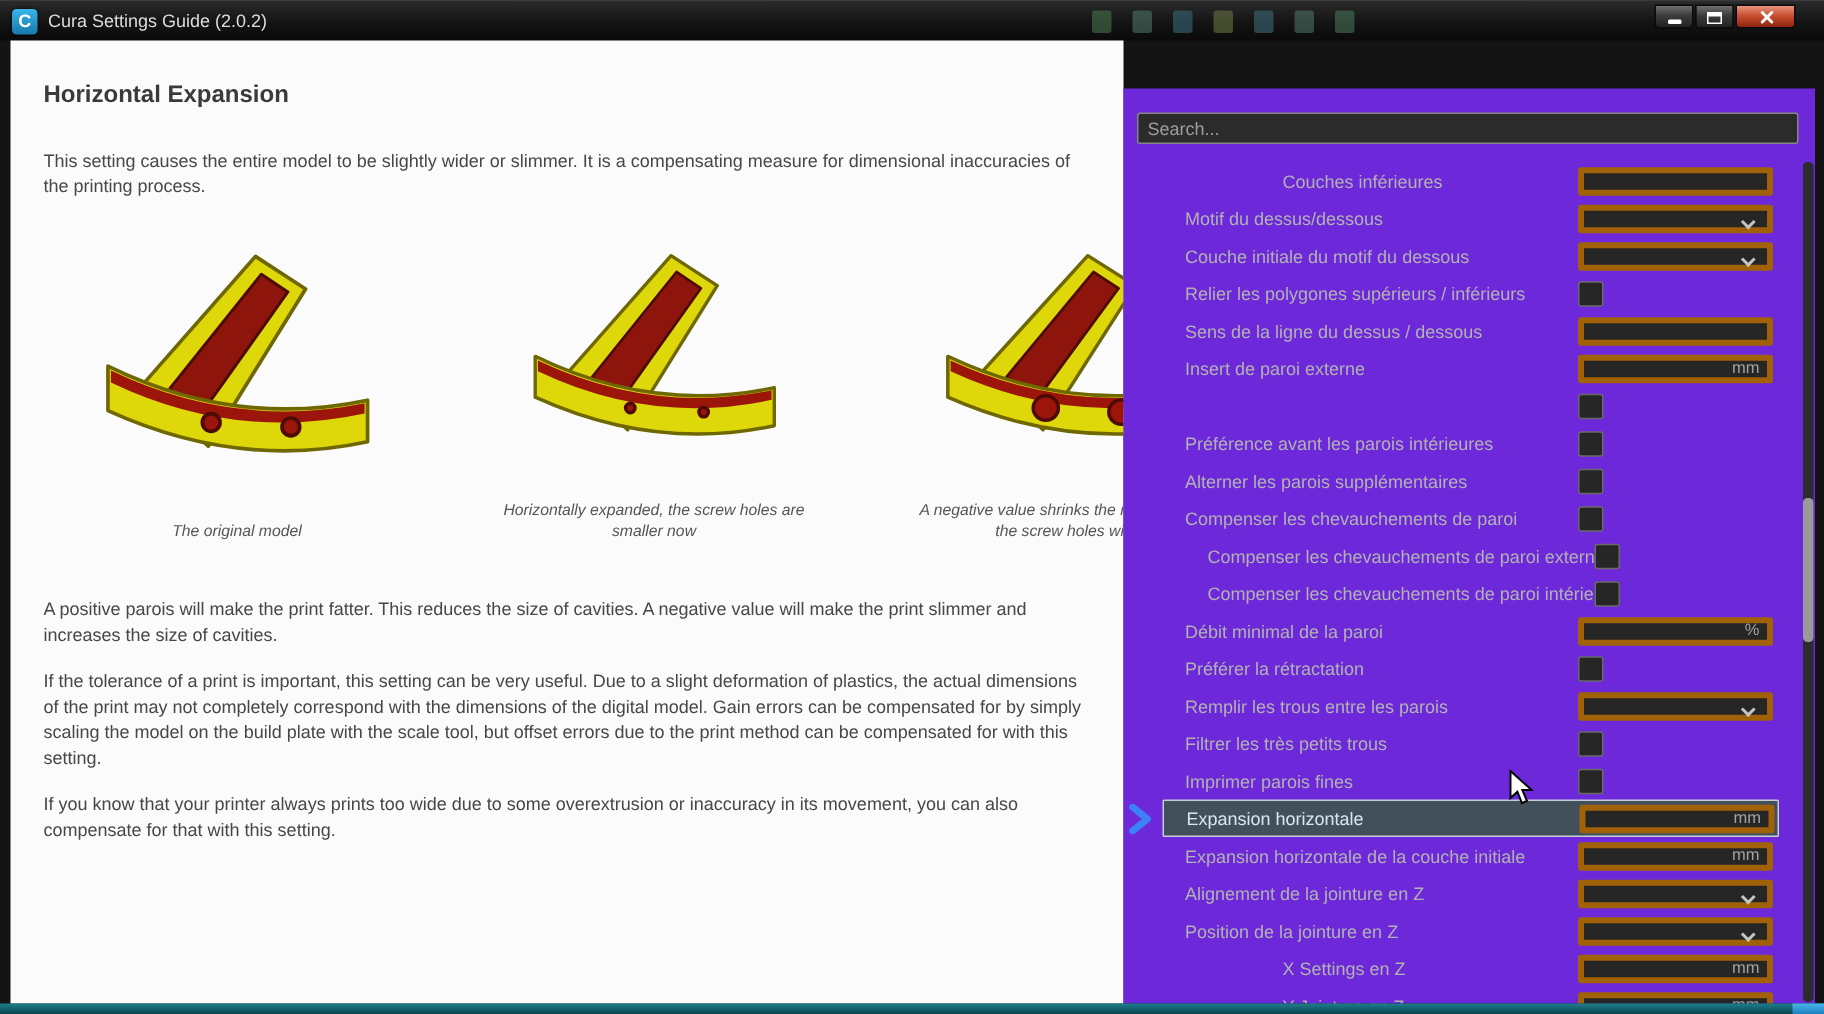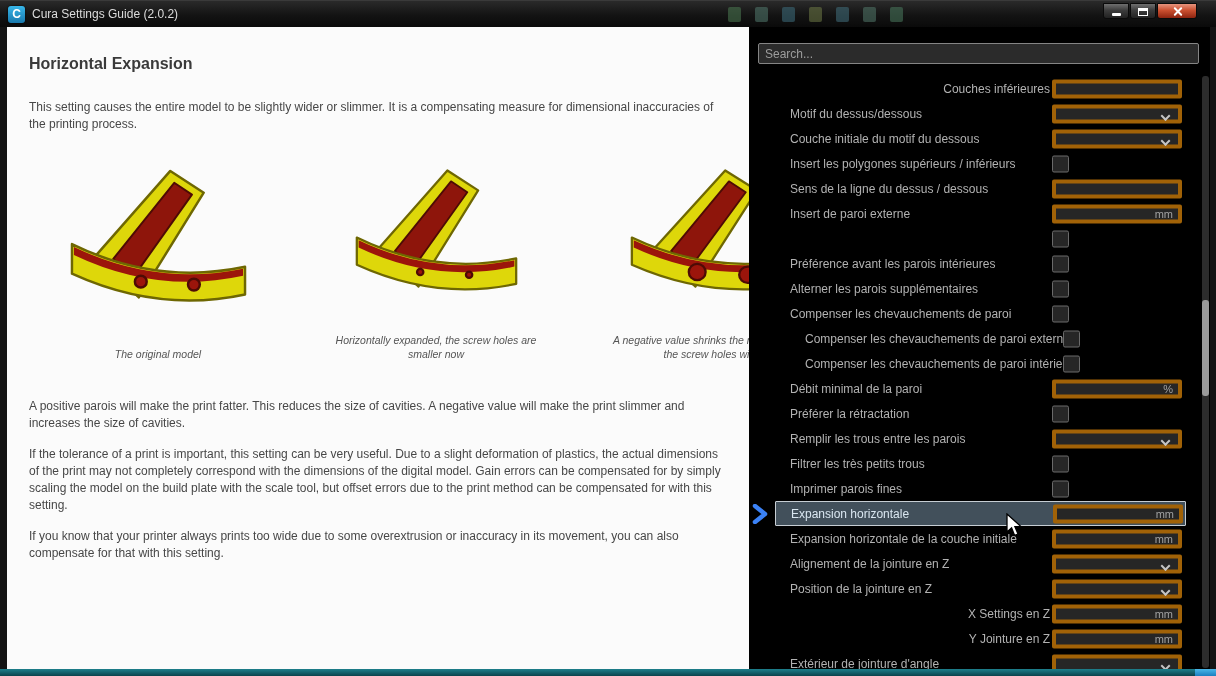--- a/index.html
+++ b/index.html
@@ -42,33 +42,33 @@
   .figures { display:flex; gap:66px; margin:32px 0 36px 23px; }
   .figure { display:flex; flex-direction:column; align-items:center; }
   .figure:nth-of-type(1) .model-box { width:177px; height:170px; }
   .figure:nth-of-type(2) .model-box { width:163px; height:156px; }
   .figure:nth-of-type(3) .model-box { width:168px; height:156px; }
   .model-box svg { width:100%; height:100%; display:block; }
   .figure figcaption { margin-top:13px; font-style:italic; font-size:10.5px; color:#555;
     text-align:center; width:212px; line-height:1.3; }
 
   
-  .settings { position:relative; flex:1; background:#000000; }
+  .settings { position:relative; flex:1; background:#6d28d9;margin-top:32px; }
   .search-input { position:absolute; left:9px; top:16px; width:441px; height:21px;
     background:#2b2b2b; border:1px solid #858585; border-radius:2px; color:#ddd;
     font-size:12px; padding:0 6px; font-family:"Liberation Sans",sans-serif; outline:none; }
   .search-input::placeholder { color:#9d9d9d; }
   .rows { position:absolute; left:0; right:0; top:49px; bottom:0; overflow:hidden; }
   .setting-row { position:relative; height:25px; margin:0 24px 0 26px; }
   .setting-row.selected { background:#42505b; border:1px solid #c6cdd3; border-radius:1px; }
   .row-label { position:absolute; top:50%; transform:translateY(-50%); white-space:nowrap;
     overflow:hidden; font-size:12px; color:#b2b2b2; right:136px; }
   .row-label.clip-wide { right:123px; }
   .selected .row-label { color:#d9e6f0; }
-  .ind-0 { left:15px; } .ind-1 { left:30px; } .ind-2 { left:80px;text-align:right; }
+  .ind-0 { left:15px; } .ind-1 { left:30px; } .ind-2 { left:80px; }
   .field { position:absolute; left:277px; top:50%; transform:translateY(-50%);
     width:130px; height:19px; background:#262626; border:4px solid #a16207; border-radius:2px; }
   .unit { position:absolute; right:5px; top:50%; transform:translateY(-50%); font-size:11px; color:#a2a2a2; }
   .chev { position:absolute; right:9px; top:4px; width:7px; height:7px;
     border-right:2px solid #c5c5c5; border-bottom:2px solid #c5c5c5; transform:rotate(45deg); }
   .checkbox { position:absolute; left:277px; top:50%; transform:translateY(-50%);
     width:17px; height:17px; background:#262626; border:1px solid #6a6a6a; border-radius:2px; }
   .checkbox.shifted { left:288px; }
   .row-arrow { position:absolute; left:-24px; top:2px; }
   .scroll-track { position:absolute; right:1px; top:49px; bottom:1px; width:7px;
@@ -182,21 +182,21 @@
               <span class="chev"></span>
             </span>
           </div>
           <div class="setting-row">
             <span class="row-label ind-0">Couche initiale du motif du dessous</span>
             <span class="field">
               <span class="chev"></span>
             </span>
           </div>
           <div class="setting-row">
-            <span class="row-label ind-0">Insert les polygones supérieurs / inférieurs</span>
+            <span class="row-label ind-0">Relier les polygones supérieurs / inférieurs</span>
             <span class="checkbox"></span>
           </div>
           <div class="setting-row">
             <span class="row-label ind-0">Sens de la ligne du dessus / dessous</span>
             <span class="field"></span>
           </div>
           <div class="setting-row">
             <span class="row-label ind-0">Insert de paroi externe</span>
             <span class="field">
               <span class="unit">mm</span>

